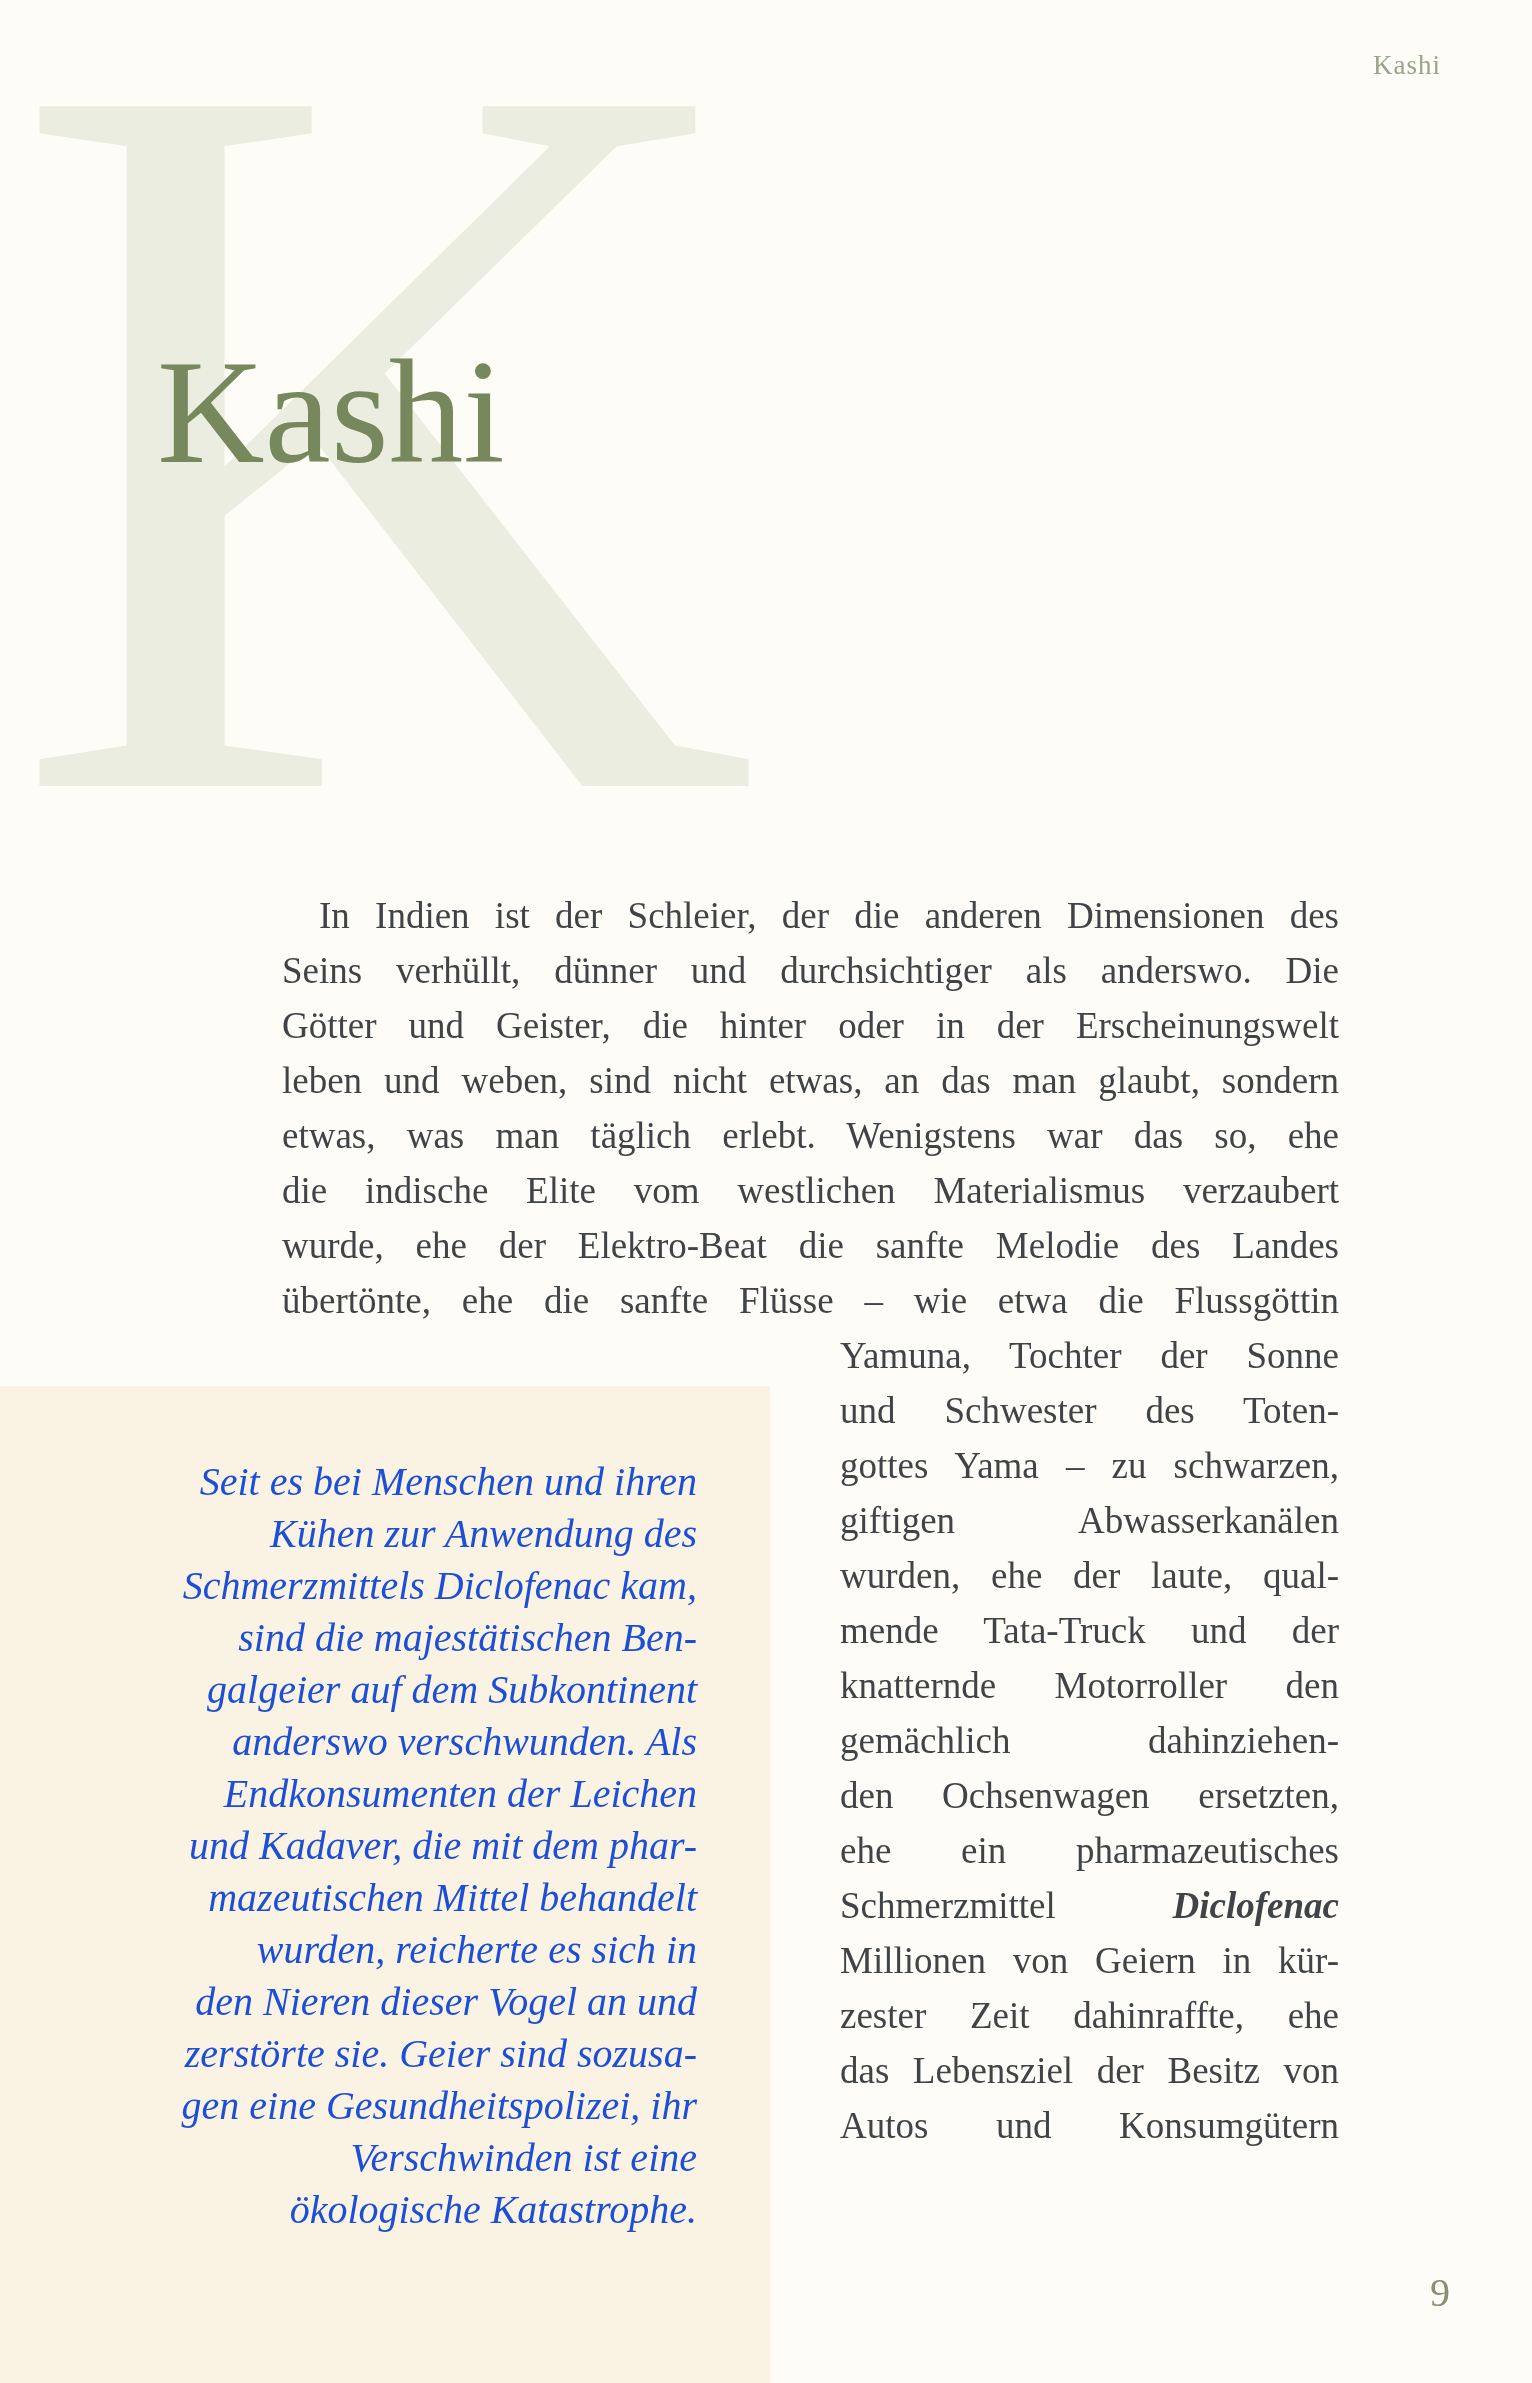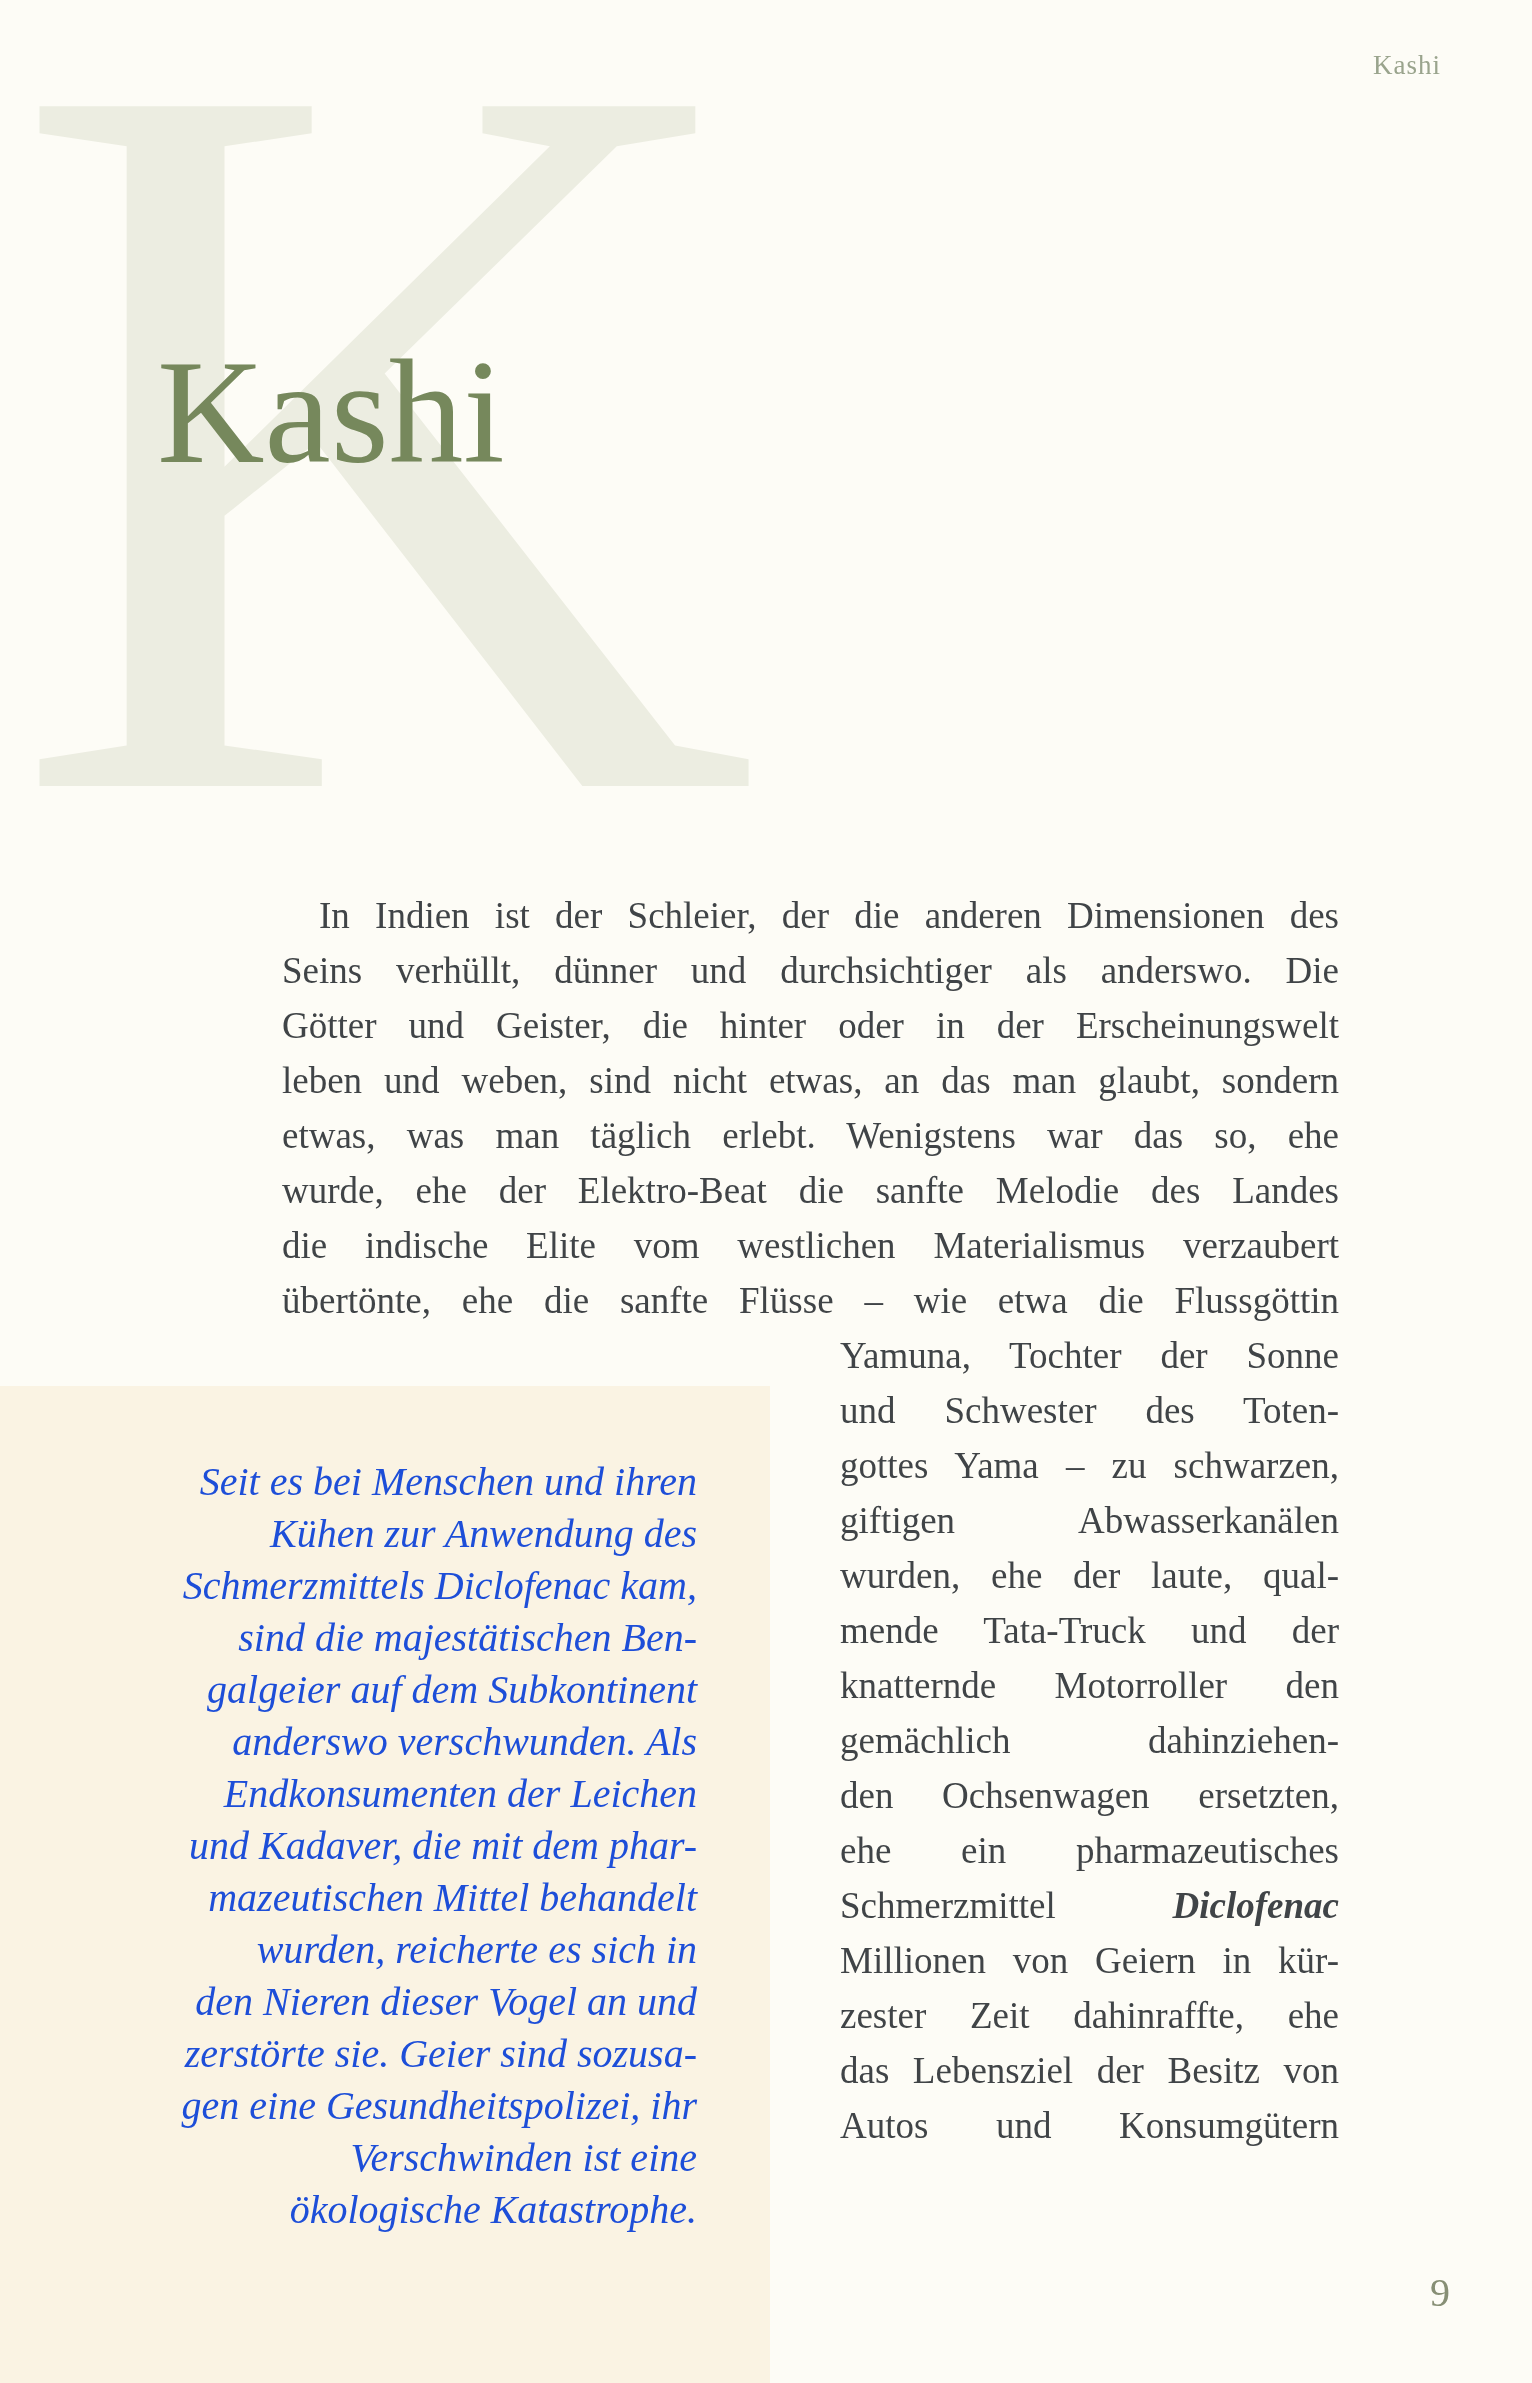--- a/index.html
+++ b/index.html
@@ -121,22 +121,22 @@
     <div class="quote-line">Verschwinden ist eine</div>
     <div class="quote-line">ökologische Katastrophe.</div>
   </div>
 
   <div class="body-block">
     <div class="body-line first">In Indien ist der Schleier, der die anderen Dimensionen des</div>
     <div class="body-line">Seins verhüllt, dünner und durchsichtiger als anderswo. Die</div>
     <div class="body-line">Götter und Geister, die hinter oder in der Erscheinungswelt</div>
     <div class="body-line">leben und weben, sind nicht etwas, an das man glaubt, sondern</div>
     <div class="body-line">etwas, was man täglich erlebt. Wenigstens war das so, ehe</div>
+    <div class="body-line">die indische Elite vom westlichen Materialismus verzaubert</div>
     <div class="body-line">wurde, ehe der Elektro-Beat die sanfte Melodie des Landes</div>
-    <div class="body-line">die indische Elite vom westlichen Materialismus verzaubert</div>
     <div class="body-line">übertönte, ehe die sanfte Flüsse – wie etwa die Flussgöttin</div>
 
     <div class="column-block">
       <div class="body-line">Yamuna, Tochter der Sonne</div>
       <div class="body-line">und Schwester des Toten-</div>
       <div class="body-line">gottes Yama – zu schwarzen,</div>
       <div class="body-line">giftigen Abwasserkanälen</div>
       <div class="body-line">wurden, ehe der laute, qual-</div>
       <div class="body-line">mende Tata-Truck und der</div>
       <div class="body-line">knatternde Motorroller den</div>

